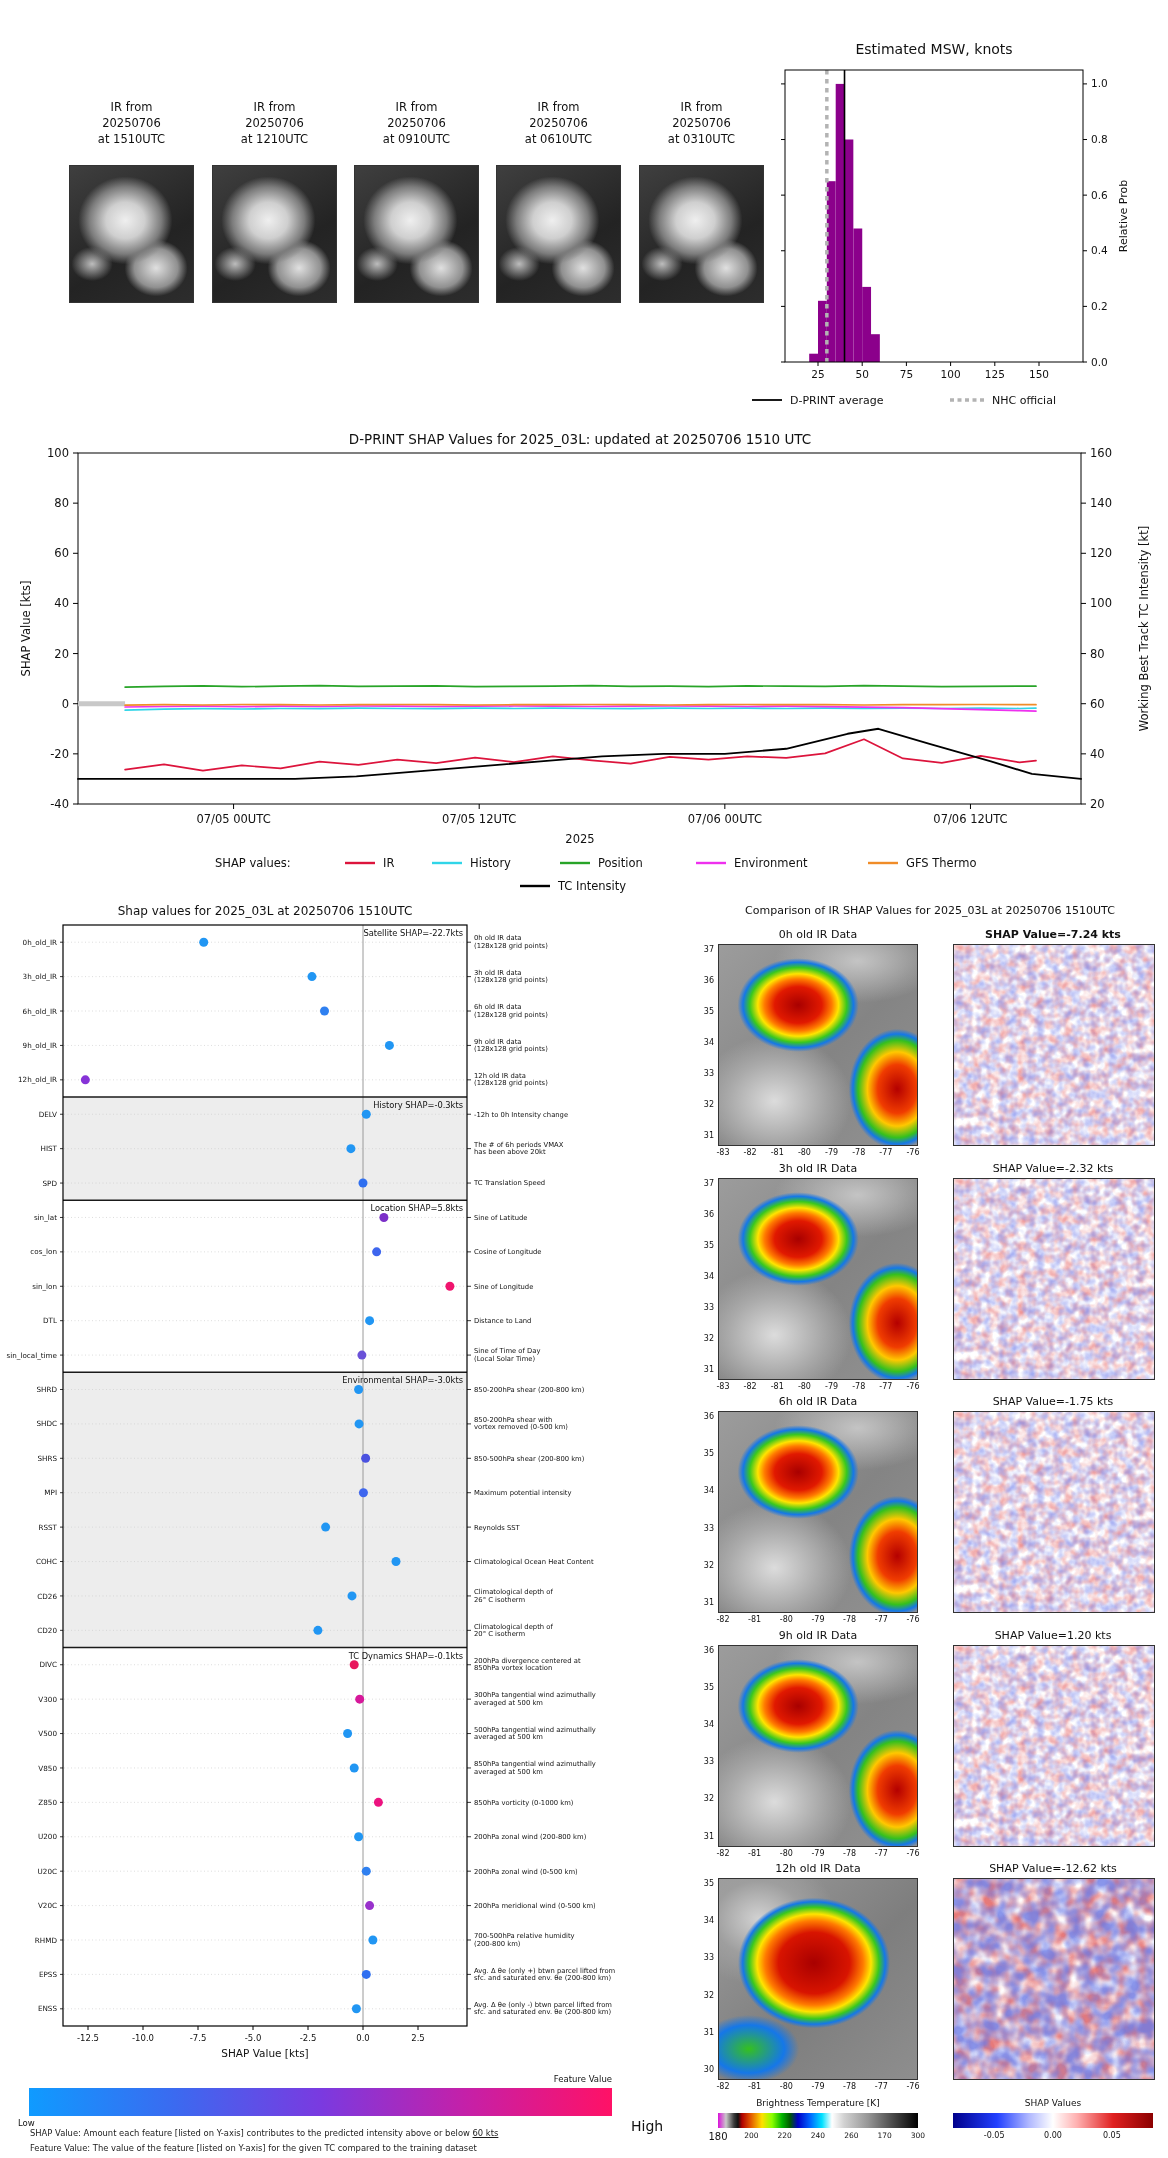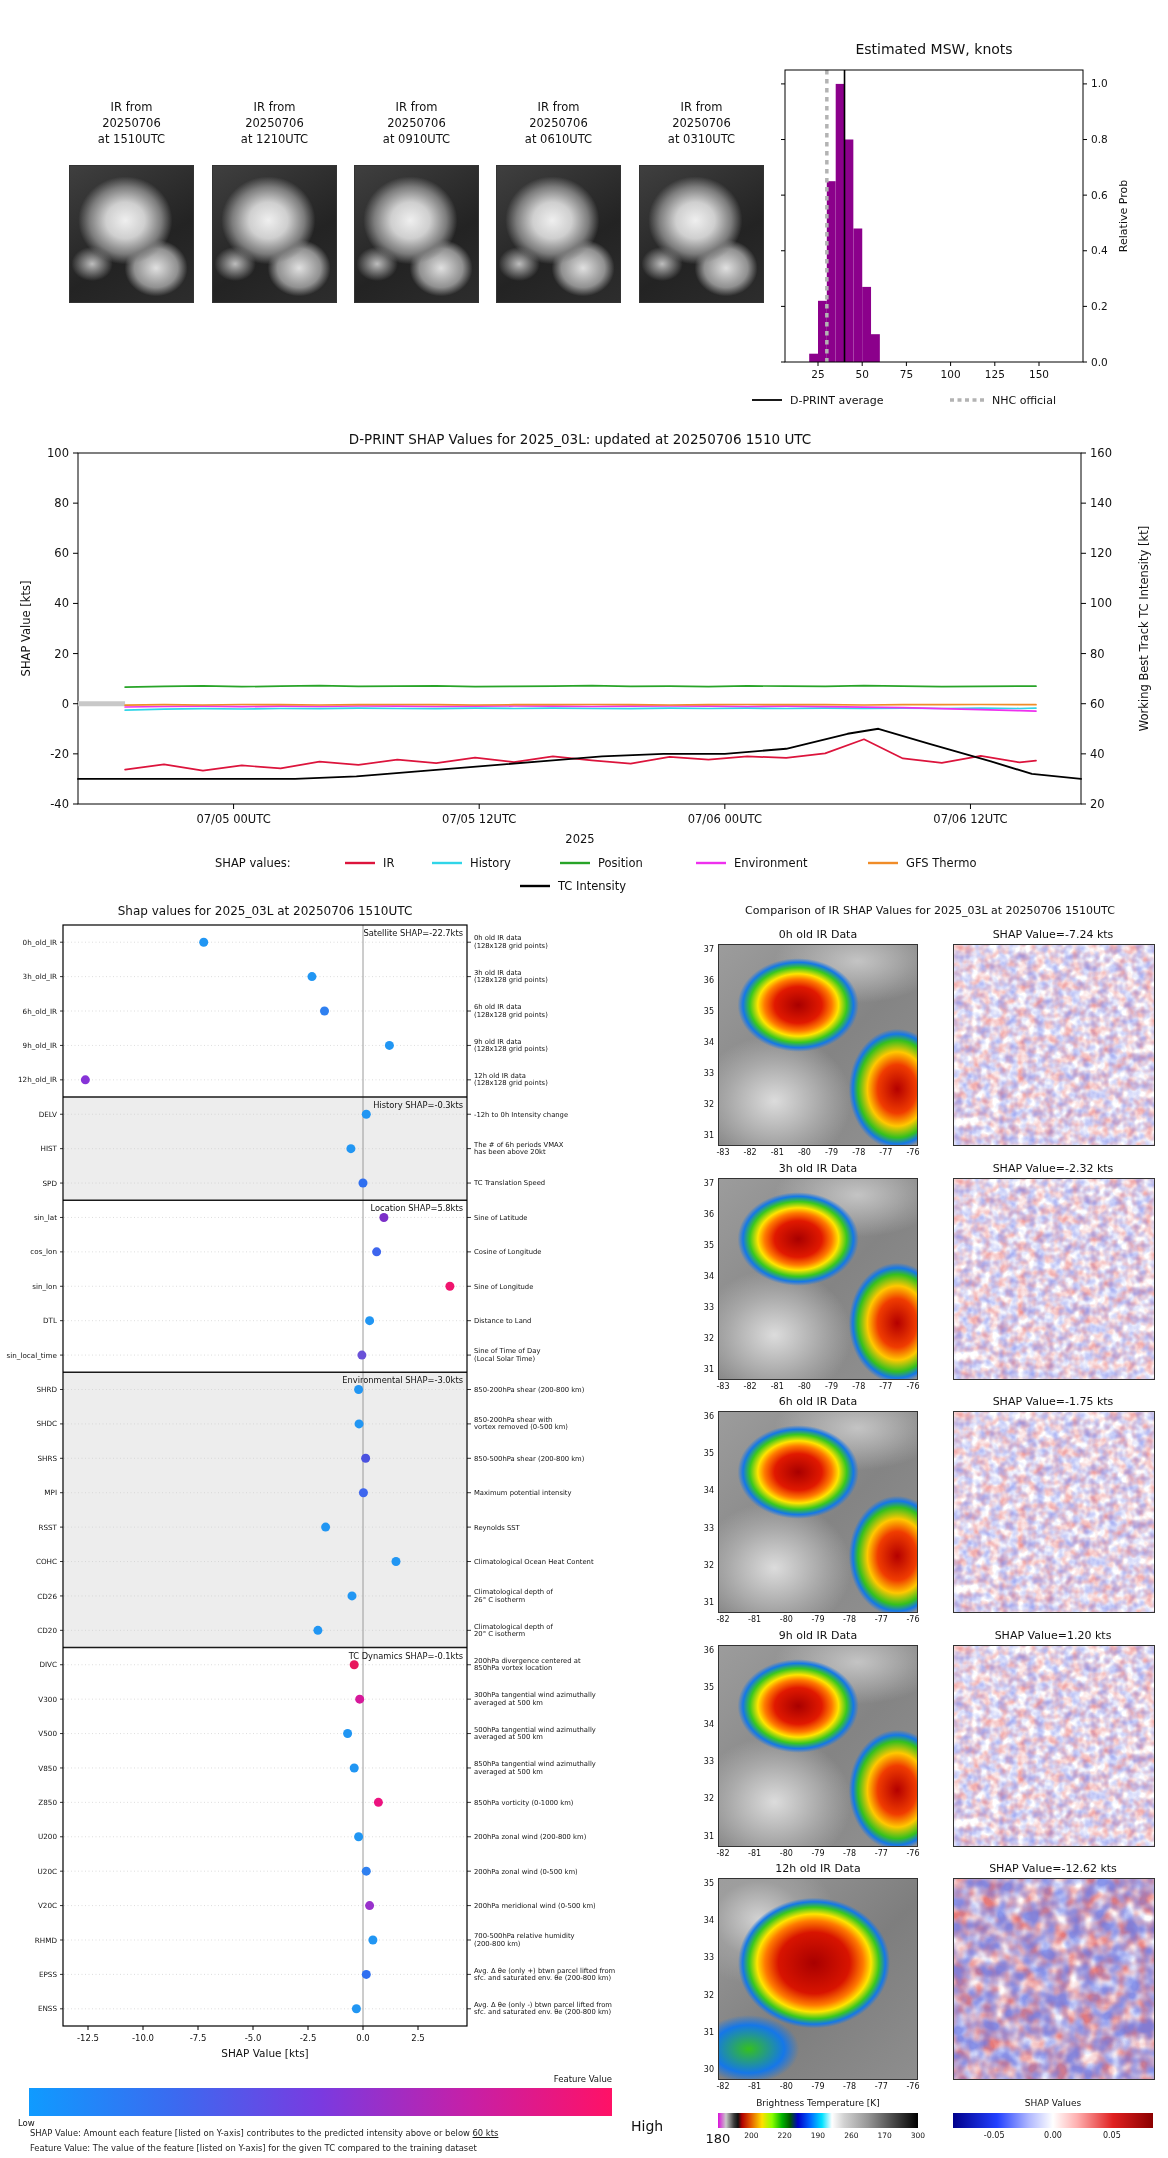--- a/index.html
+++ b/index.html
@@ -440,21 +440,21 @@
         <text x="363" y="2041" text-anchor="middle" font-size="8.5px">0.0</text>
         <line x1="418" y1="2026" x2="418" y2="2030" stroke="#000" stroke-width="1"></line>
         <text x="418" y="2041" text-anchor="middle" font-size="8.5px">2.5</text>
         <text x="265" y="2057" text-anchor="middle" font-size="10.5px">SHAP Value [kts]</text>
       </g>
     </svg>
 
   <div class="cmp-title">Comparison of IR SHAP Values for 2025_03L at 20250706 1510UTC</div>
   <div id="cmp">
       <div class="panel-title" style="left: 718px; top: 928px;">0h old IR Data</div>
-      <div class="panel-title" style="left: 953px; top: 928px;">SHAP Value=-7.24 kts</div>
+      <div class="panel-title" style="left: 953px; top: 928px; font-weight: bold;">SHAP Value=-7.24 kts</div>
       <div class="ir-map" style="left: 718px; top: 944px;"></div>
       <div class="shap-map" style="left: 953px; top: 944px;">
         <svg viewBox="0 0 200 200" preserveAspectRatio="none">
           <rect x="0" y="0" width="200" height="200" fill="#fff"></rect>
           <rect x="0" y="0" width="200" height="200" filter="url(#spR)" opacity="0.8"></rect>
           <rect x="0" y="0" width="200" height="200" filter="url(#spB)" opacity="0.8"></rect>
         </svg>
       </div>
       <div class="tick-sm" style="left: 692px; top: 945px; width: 22px; text-align: right;">37</div>
       <div class="tick-sm" style="left: 692px; top: 976px; width: 22px; text-align: right;">36</div>
@@ -560,24 +560,24 @@
       <div class="tick-sm" style="left: 692px; top: 2065px; width: 22px; text-align: right;">30</div>
       <div class="tick-sm" style="left: 710px; top: 2082px; width: 26px; text-align: center;">-82</div>
       <div class="tick-sm" style="left: 741.667px; top: 2082px; width: 26px; text-align: center;">-81</div>
       <div class="tick-sm" style="left: 773.333px; top: 2082px; width: 26px; text-align: center;">-80</div>
       <div class="tick-sm" style="left: 805px; top: 2082px; width: 26px; text-align: center;">-79</div>
       <div class="tick-sm" style="left: 836.667px; top: 2082px; width: 26px; text-align: center;">-78</div>
       <div class="tick-sm" style="left: 868.333px; top: 2082px; width: 26px; text-align: center;">-77</div>
       <div class="tick-sm" style="left: 900px; top: 2082px; width: 26px; text-align: center;">-76</div>
       <div class="cb-title" style="left: 718px; top: 2098px;">Brightness Temperature [K]</div>
       <div class="cb cb-bt" style="left: 718px; top: 2113px; width: 200px;"></div>
-      <div class="tick-sm" style="left: 705px; top: 2131px; width: 26px; text-align: center; font-size: 13px;">180</div>
+      <div class="tick-sm" style="left: 705px; top: 2131px; width: 26px; text-align: center; font-size: 10px;">180</div>
       <div class="tick-sm" style="left: 738.333px; top: 2131px; width: 26px; text-align: center; font-size: 7.5px;">200</div>
       <div class="tick-sm" style="left: 771.667px; top: 2131px; width: 26px; text-align: center; font-size: 7.5px;">220</div>
-      <div class="tick-sm" style="left: 805px; top: 2131px; width: 26px; text-align: center; font-size: 7.5px;">190</div>
+      <div class="tick-sm" style="left: 805px; top: 2131px; width: 26px; text-align: center; font-size: 7.5px;">240</div>
       <div class="tick-sm" style="left: 838.333px; top: 2131px; width: 26px; text-align: center; font-size: 7.5px;">260</div>
       <div class="tick-sm" style="left: 871.667px; top: 2131px; width: 26px; text-align: center; font-size: 7.5px;">170</div>
       <div class="tick-sm" style="left: 905px; top: 2131px; width: 26px; text-align: center; font-size: 7.5px;">300</div>
       <div class="cb-title" style="left: 953px; top: 2098px;">SHAP Values</div>
       <div class="cb cb-shap" style="left: 953px; top: 2113px; width: 200px;"></div>
       <div class="tick-sm" style="left: 974.176px; top: 2131px; width: 40px; text-align: center;">-0.05</div>
       <div class="tick-sm" style="left: 1033px; top: 2131px; width: 40px; text-align: center;">0.00</div>
       <div class="tick-sm" style="left: 1091.82px; top: 2131px; width: 40px; text-align: center;">0.05</div>
     </div>
 

